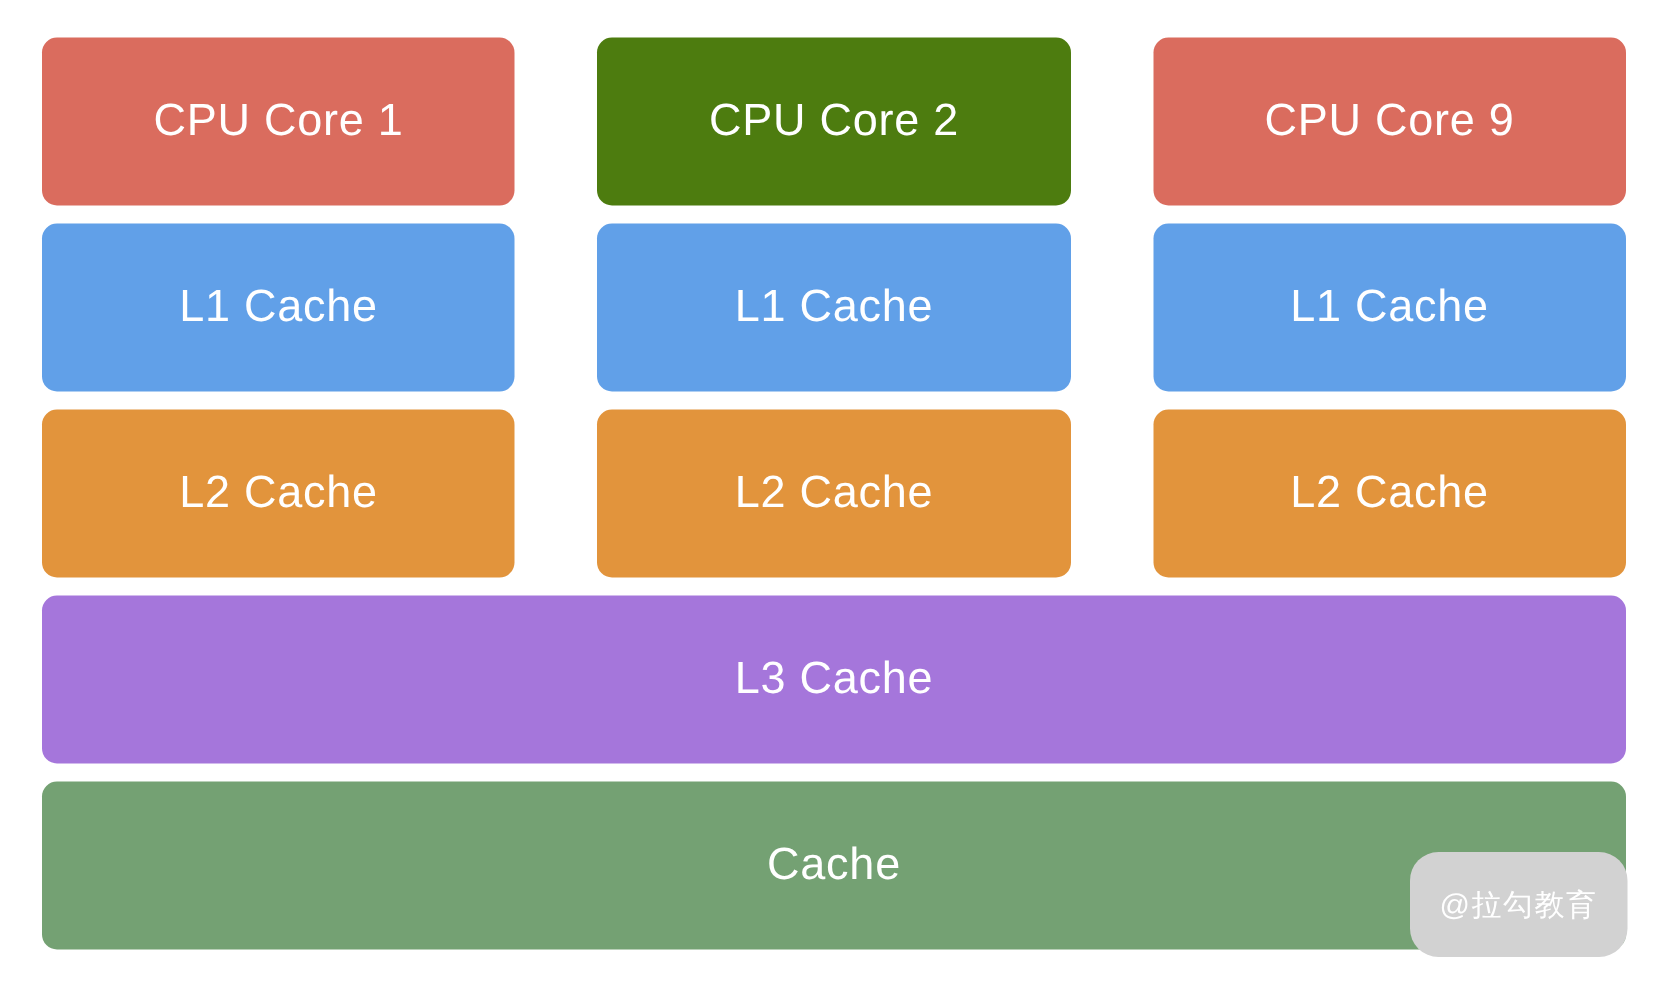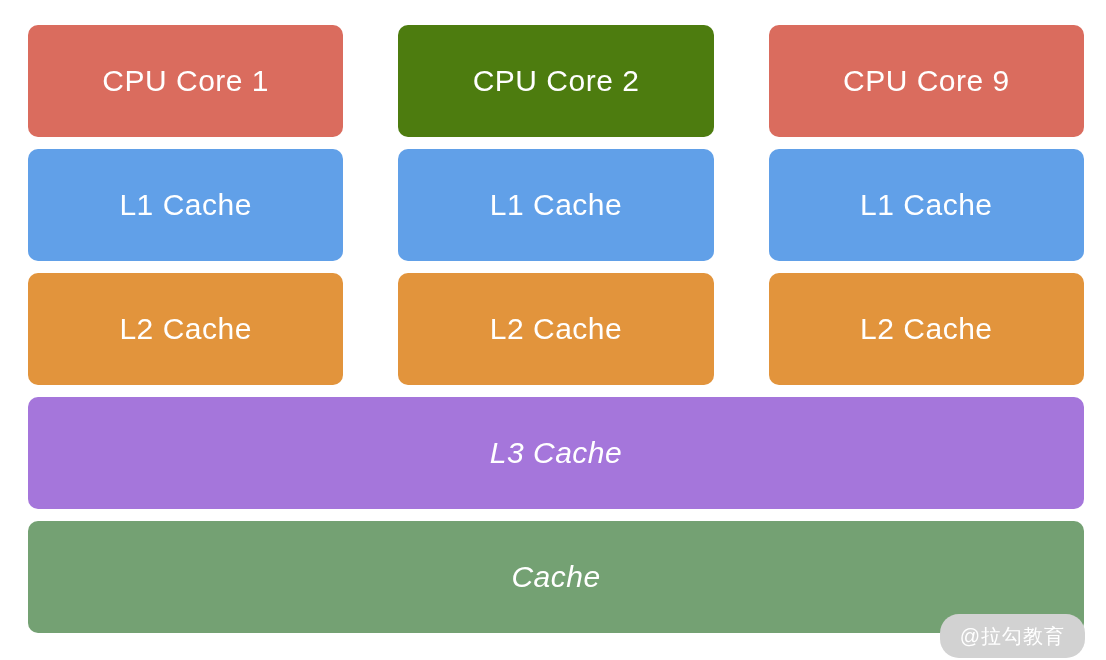--- a/index.html
+++ b/index.html
@@ -31,28 +31,27 @@
     display: flex;
     align-items: center;
     justify-content: center;
     color: #ffffff;
     font-size: 30px;
     font-weight: 500;
     letter-spacing: 0.5px;
   }
   .span-all {
     grid-column: 1 / -1;
-    font-style: italic;
   }
   .watermark {
     position: absolute;
     right: 21px;
-    bottom: 2px;
+    bottom: 22px;
     height: 38px;
-    padding: 3px 20px;
+    padding: 16px 20px;
     border-radius: 19px;
     display: flex;
     align-items: center;
     justify-content: center;
     color: #ffffff;
     font-size: 20px;
     letter-spacing: 1px;
   }
 </style>
 </head>

